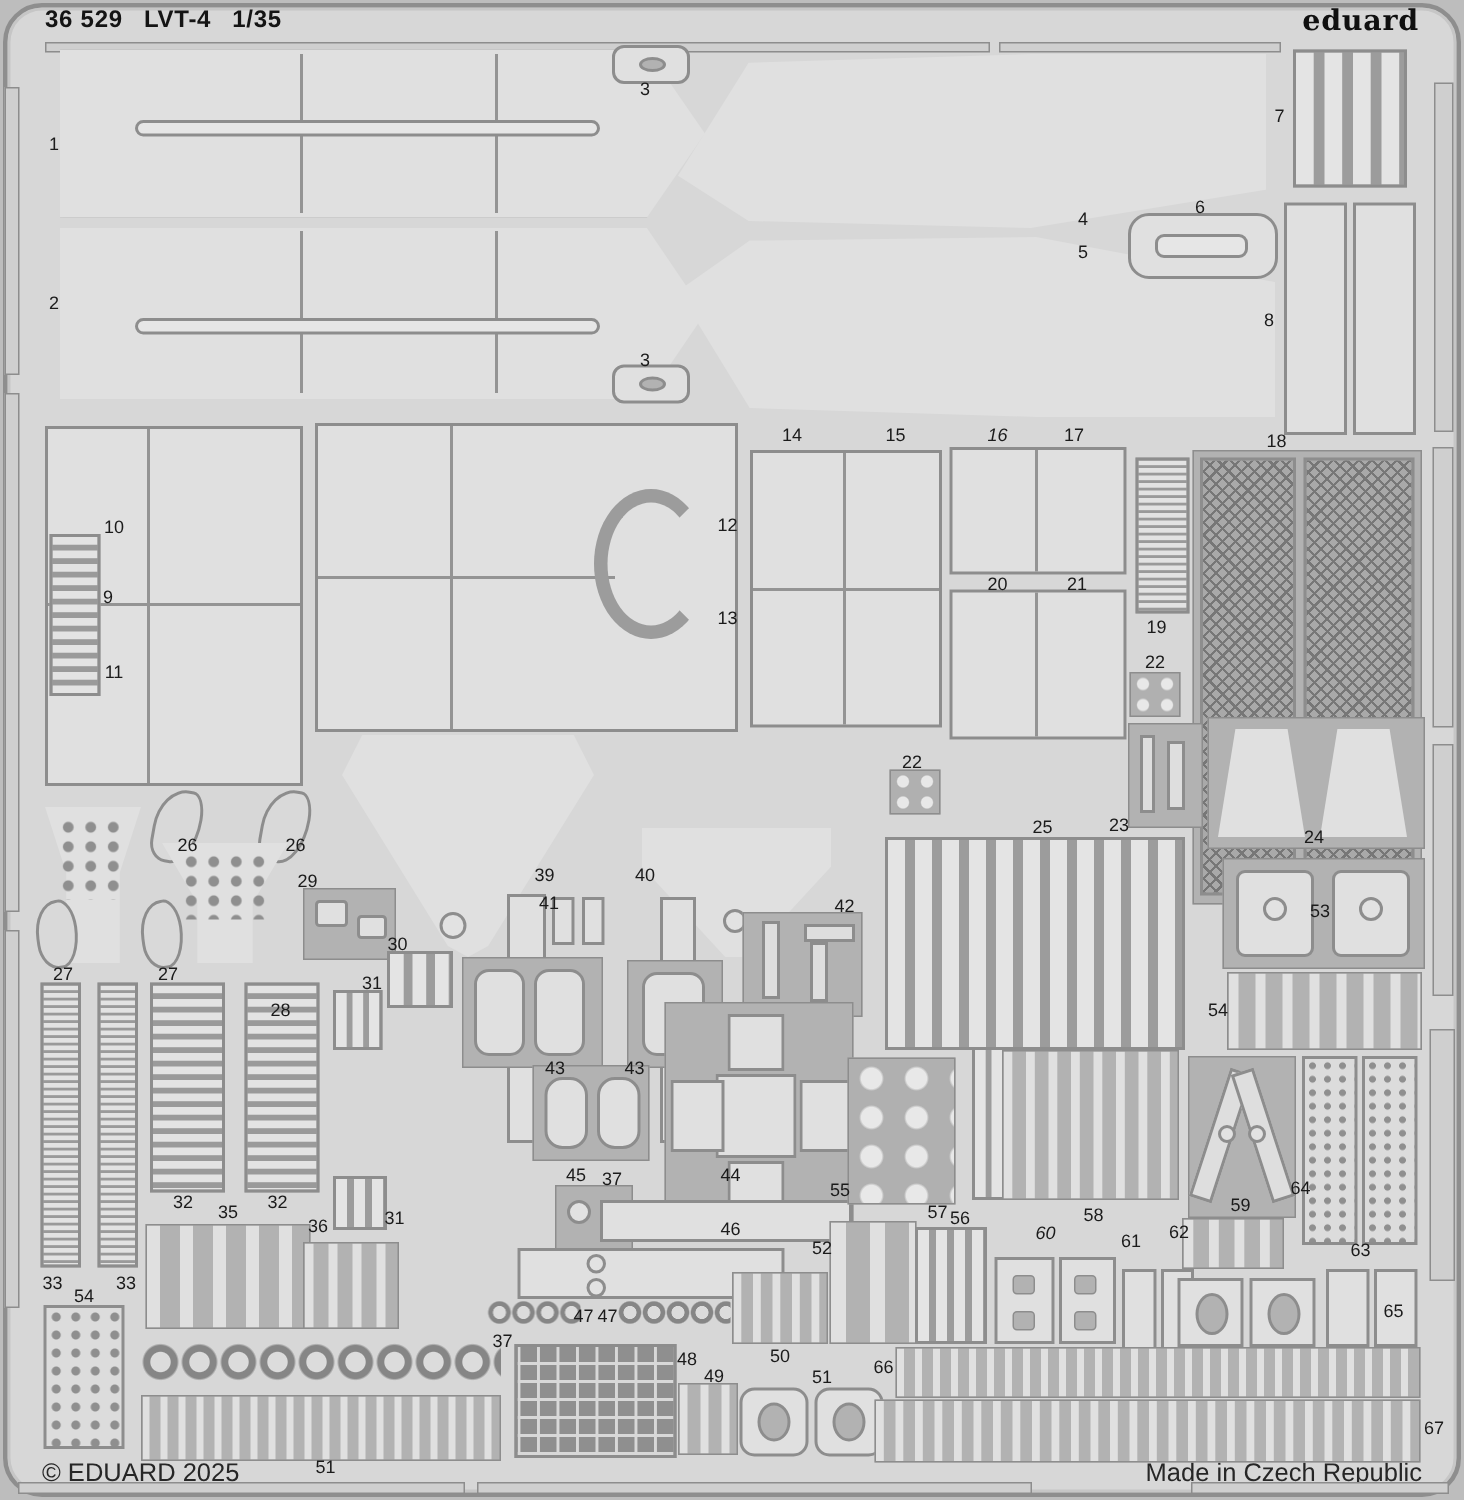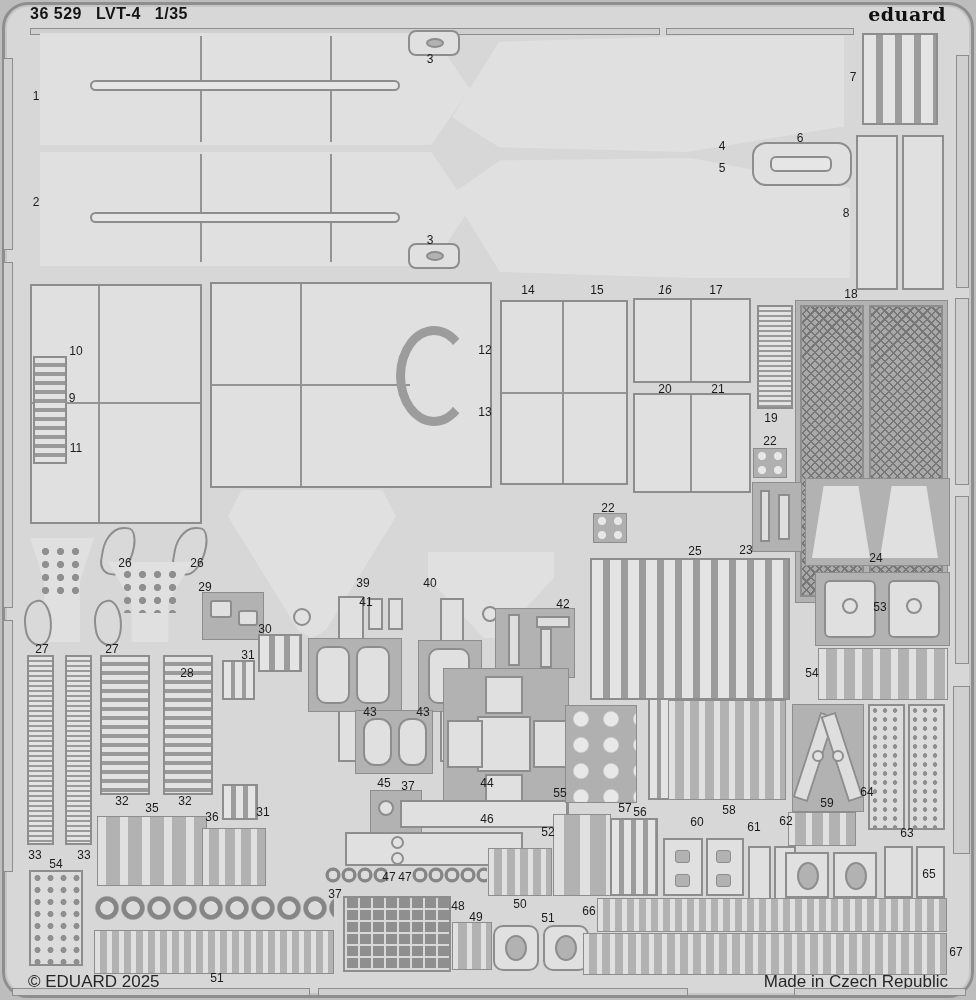--- a/index.html
+++ b/index.html
@@ -268,21 +268,21 @@
       <span class="plabel" style="left: 520px; top: 904px;">50</span>
       <span class="plabel" style="left: 548px; top: 918px;">51</span>
       <span class="plabel" style="left: 548px; top: 832px;">52</span>
       <span class="plabel" style="left: 880px; top: 607px;">53</span>
       <span class="plabel" style="left: 812px; top: 673px;">54</span>
       <span class="plabel" style="left: 560px; top: 793px;">55</span>
       <span class="plabel" style="left: 640px; top: 812px;">56</span>
       <span class="plabel" style="left: 625px; top: 808px;">57</span>
       <span class="plabel" style="left: 729px; top: 810px;">58</span>
       <span class="plabel" style="left: 827px; top: 803px;">59</span>
-      <span class="plabel" style="left: 697px; top: 822px;">60</span>
+      <span class="plabel" style="left: 697px; top: 822px; font-style: italic;">60</span>
       <span class="plabel" style="left: 754px; top: 827px;">61</span>
       <span class="plabel" style="left: 786px; top: 821px;">62</span>
       <span class="plabel" style="left: 907px; top: 833px;">63</span>
       <span class="plabel" style="left: 867px; top: 792px;">64</span>
       <span class="plabel" style="left: 929px; top: 846px; margin-top: 28px;">65</span>
       <span class="plabel" style="left: 589px; top: 911px;">66</span>
       <span class="plabel" style="left: 956px; top: 952px;">67</span>
     </div>
 </div>
 

